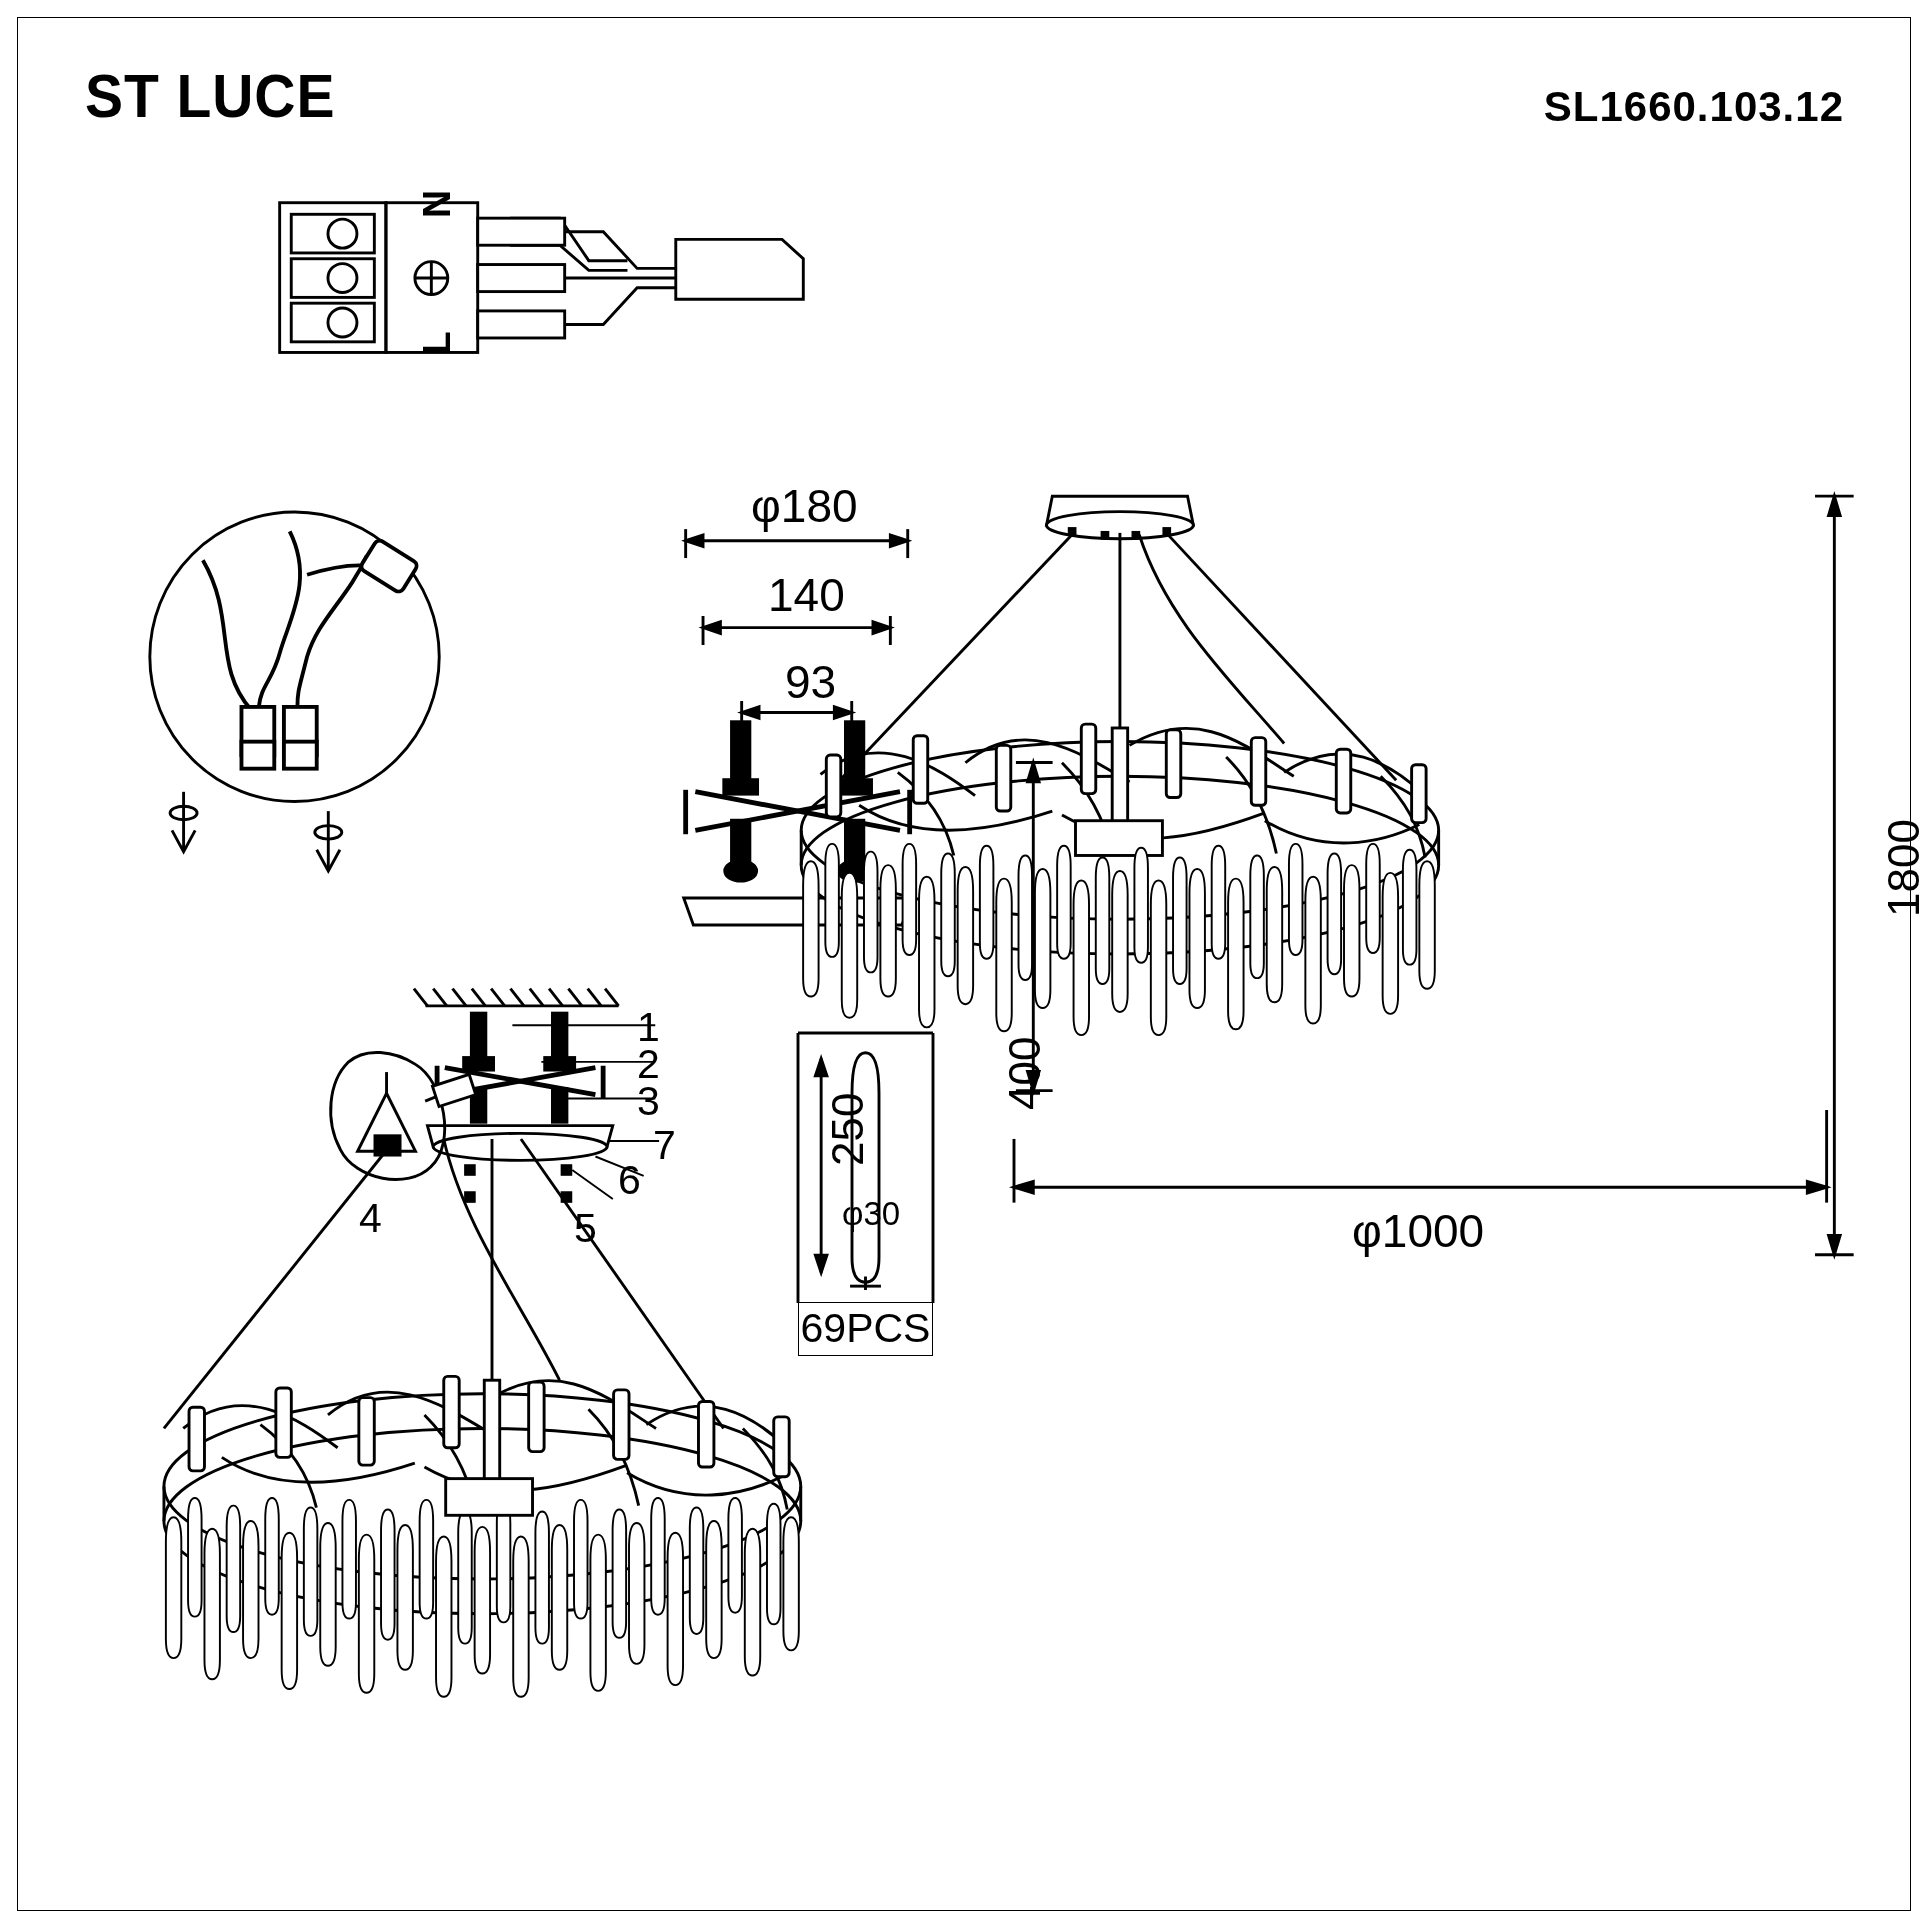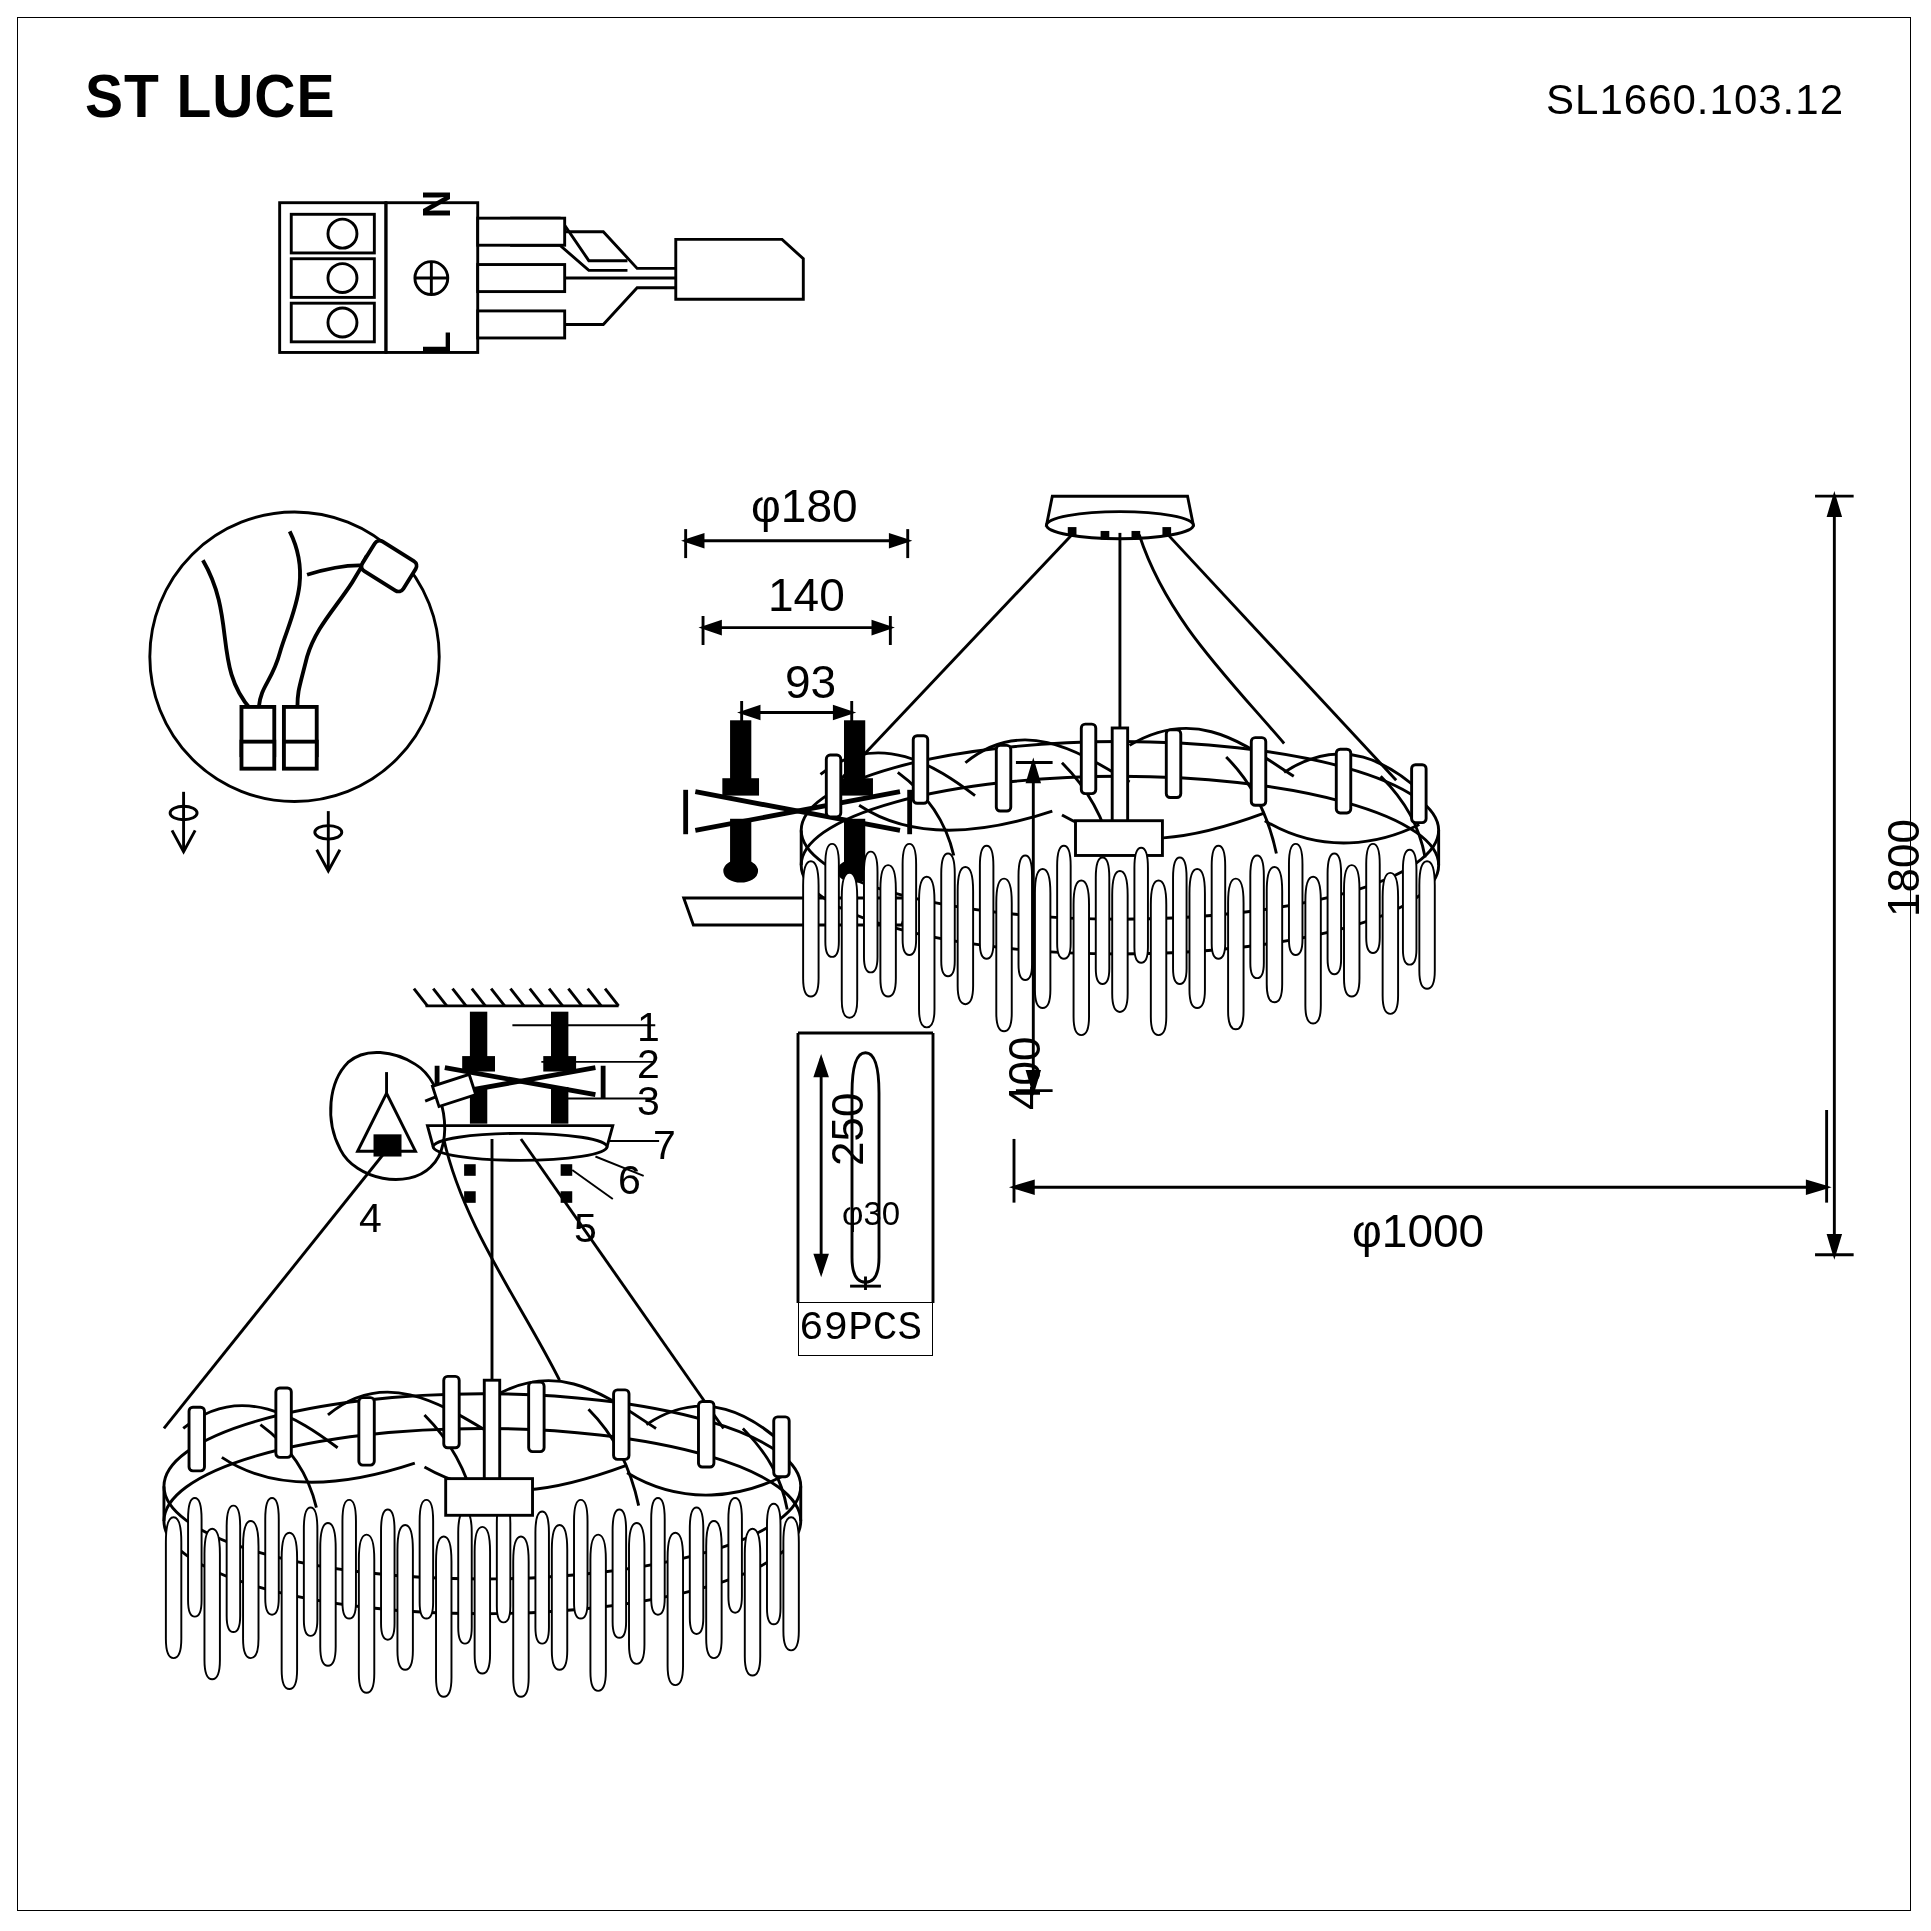--- a/index.html
+++ b/index.html
@@ -41,39 +41,39 @@
     font-size: 62px;
     letter-spacing: 1px;
     font-stretch: condensed;
     transform: scaleX(0.92);
     transform-origin: left top;
     white-space: nowrap;
   }
   .article {
     position: absolute;
     right: 87px;
-    top: 76px;
+    top: 83px;
     font-size: 42px;
     letter-spacing: 1px;
     white-space: nowrap;
+    font-weight: bold;
   }
   
   .svg-block { position: absolute; }
   svg { display: block; overflow: visible; }
   .lbl {
     position: absolute;
     font-size: 37px;
     white-space: nowrap;
   }
   .pcs-box {
     position: absolute;
     border: 1.9px solid #000;
     box-sizing: border-box;
-    text-align: left;
-    font-family: Liberation Mono, monospace;
+    text-align: center;
   }
 </style>
 </head>
 <body>
 
 <div class="sheet">
 
   <div class="border"></div>
 
   <div class="brand">ST LUCE</div>

